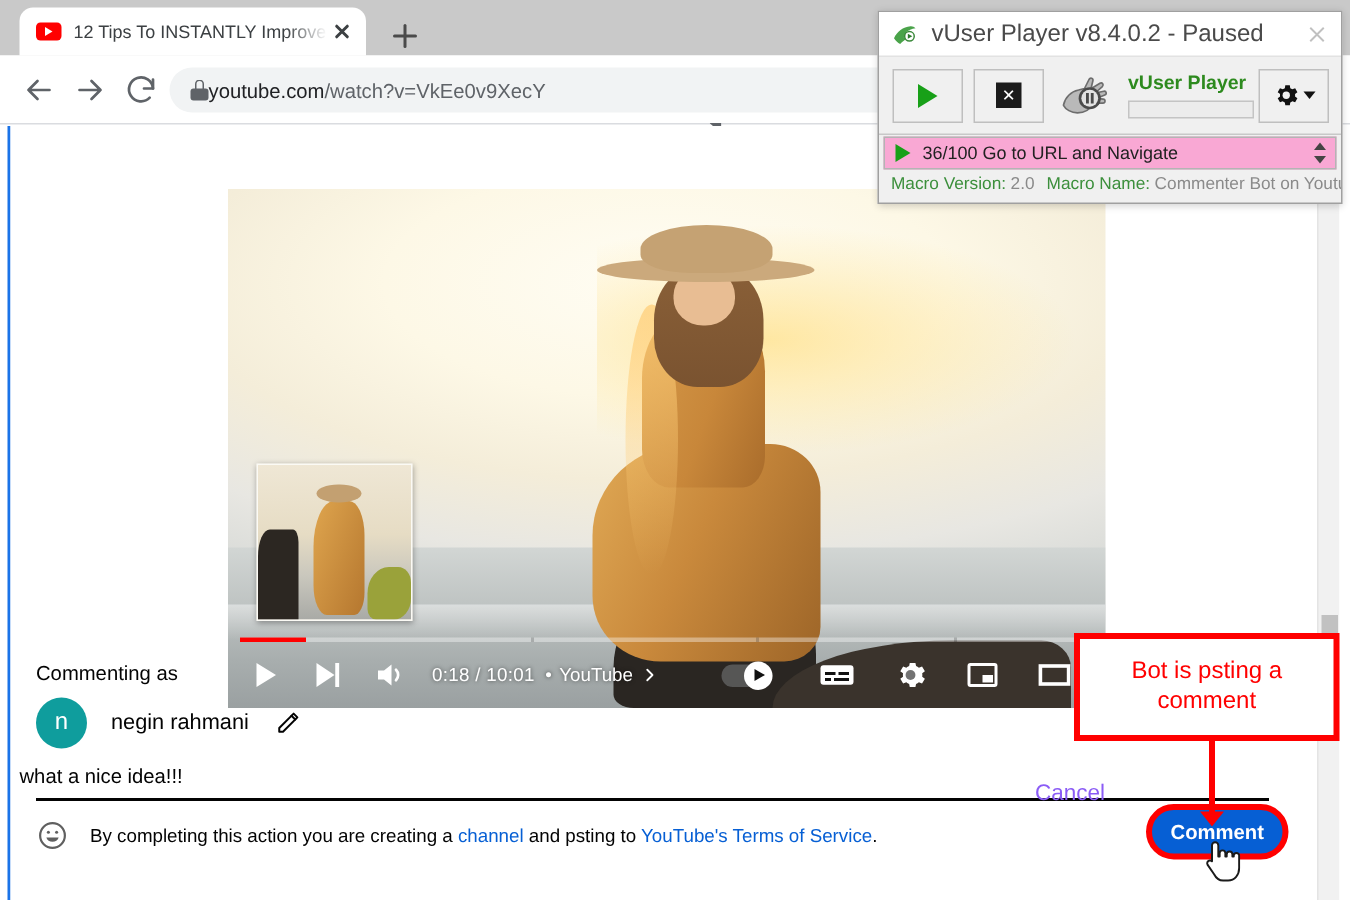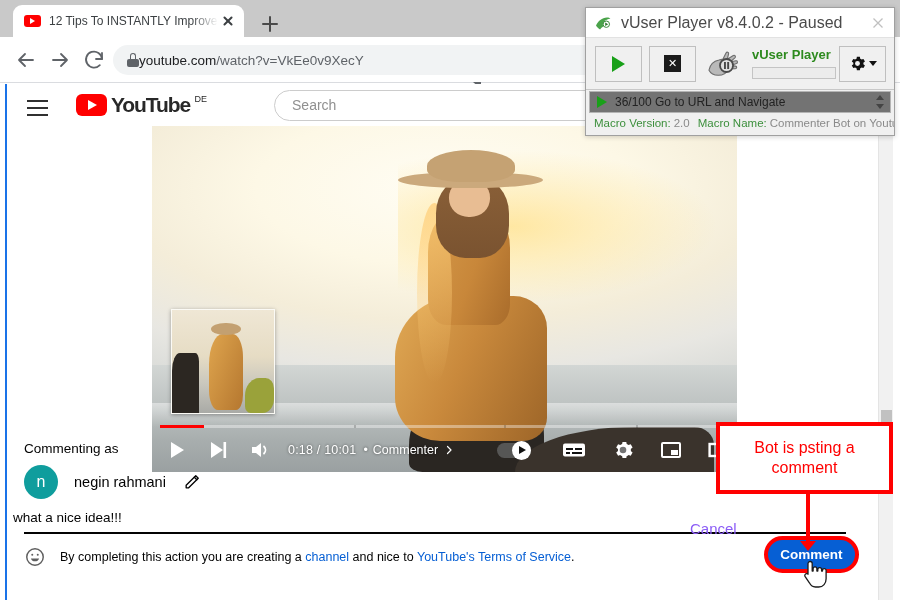--- a/index.html
+++ b/index.html
@@ -383,21 +383,21 @@
   .tb-gear {
     position: absolute; right: 8px; width: 47px; height: 36px; background: #f0f0f0;
     border: 1px solid #bfbfbf; display: flex; align-items: center; justify-content: center;
   }
   .tb-gear .caret {
     margin-left: 2px; border-left: 4px solid transparent; border-right: 4px solid transparent;
     border-top: 5px solid #111;
   }
   .vuser-step {
     position: relative; height: 22px; margin: 1px 3px 0 3px;
-    background: #737373; border: 1px solid #b4b4b4;
+    background: #f9a8d4; border: 1px solid #b4b4b4;
     display: flex; align-items: center;
   }
   .step-tri {
     margin-left: 7px; width: 0; height: 0; border-left: 10px solid #18a018;
     border-top: 6px solid transparent; border-bottom: 6px solid transparent;
   }
   .step-label { margin-left: 8px; font-size: 12px; color: #222; white-space: nowrap; }
   .step-spin {
     position: absolute; right: 2px; top: 1px; width: 16px; height: 18px;
     display: flex; flex-direction: column; align-items: center; justify-content: space-around;
@@ -465,35 +465,20 @@
     <span class="ext-icon">
       <span class="frame"></span>
         <span class="nub"></span>
     </span>
   </div>
 
   <div class="win-edge"></div>
 
   <div class="page">
 
-    <div class="yt-header">
-      <span class="hamburger">
-        <span></span>
-          <span></span>
-          <span style="top:18px"></span>
-      </span>
-      <span class="yt-logo">
-        <span class="mark"></span>
-        <span class="word">YouTube</span>
-        <span class="cc">DE</span>
-      </span>
-      <div class="yt-search">
-        <span>Search</span>
-      </div>
-    </div>
 
     <div class="video">
       <div class="sun-glow"></div>
       <div class="sea"></div>
       <div class="sea-shimmer"></div>
       <div class="rock"></div>
       <div class="rock2"></div>
       <div class="subject">
         <div class="skirt"></div>
           <div class="torso"></div>
@@ -536,21 +521,21 @@
         </span>
         <span class="ctl" style="margin-left:18px">
           <svg width="24" height="24" viewBox="0 0 24 24" fill="#fff">
             <path d="M4 9v6h4l5 4V5L8 9z"></path>
             <path d="M16 8.5a5 5 0 0 1 0 7" fill="none" stroke="#fff" stroke-width="1.8" stroke-linecap="round"></path>
             </svg>
         </span>
         <span class="time">0:18 / 10:01</span>
         <span class="chapters">
           <span>•</span>
-          <span>Commenter</span>
+          <span>YouTube</span>
           <svg width="12" height="12" viewBox="0 0 24 24" fill="none" stroke="#fff" stroke-width="2.4" stroke-linecap="round" stroke-linejoin="round">
               <path d="M9 5l7 7-7 7"></path>
             </svg>
         </span>
         <span class="ctl" style="margin-left:42px">
           <span class="autoplay-toggle">
               <span class="knob"></span>
             </span>
         </span>
         <span class="ctl" style="margin-left:30px">
@@ -603,21 +588,21 @@
 
     <div class="tos-row">
       <span class="emoji-btn">
         <svg width="22" height="22" viewBox="0 0 24 24" fill="none" stroke="#606060" stroke-width="1.6">
           <circle cx="12" cy="12" r="9"></circle>
           <path d="M7.5 13.5a4.8 4.8 0 0 0 9 0z" fill="#606060" stroke="none"></path>
           <circle cx="9" cy="9.6" r="1.1" fill="#606060" stroke="none"></circle>
           <circle cx="15" cy="9.6" r="1.1" fill="#606060" stroke="none"></circle>
           </svg>
       </span>
-      <span class="tos-text"><span>By completing this action you are creating a </span><a href="#">channel</a><span> and nice to </span><a href="#">YouTube's Terms of Service</a><span>.</span></span>
+      <span class="tos-text"><span>By completing this action you are creating a </span><a href="#">channel</a><span> and psting to </span><a href="#">YouTube's Terms of Service</a><span>.</span></span>
     </div>
 
     <button class="btn-cancel">Cancel</button>
     <div class="btn-comment-wrap">
       <button class="btn-comment">Comment</button>
     </div>
 
     <div class="pg-scroll">
       <div class="thumb"></div>
     </div>

